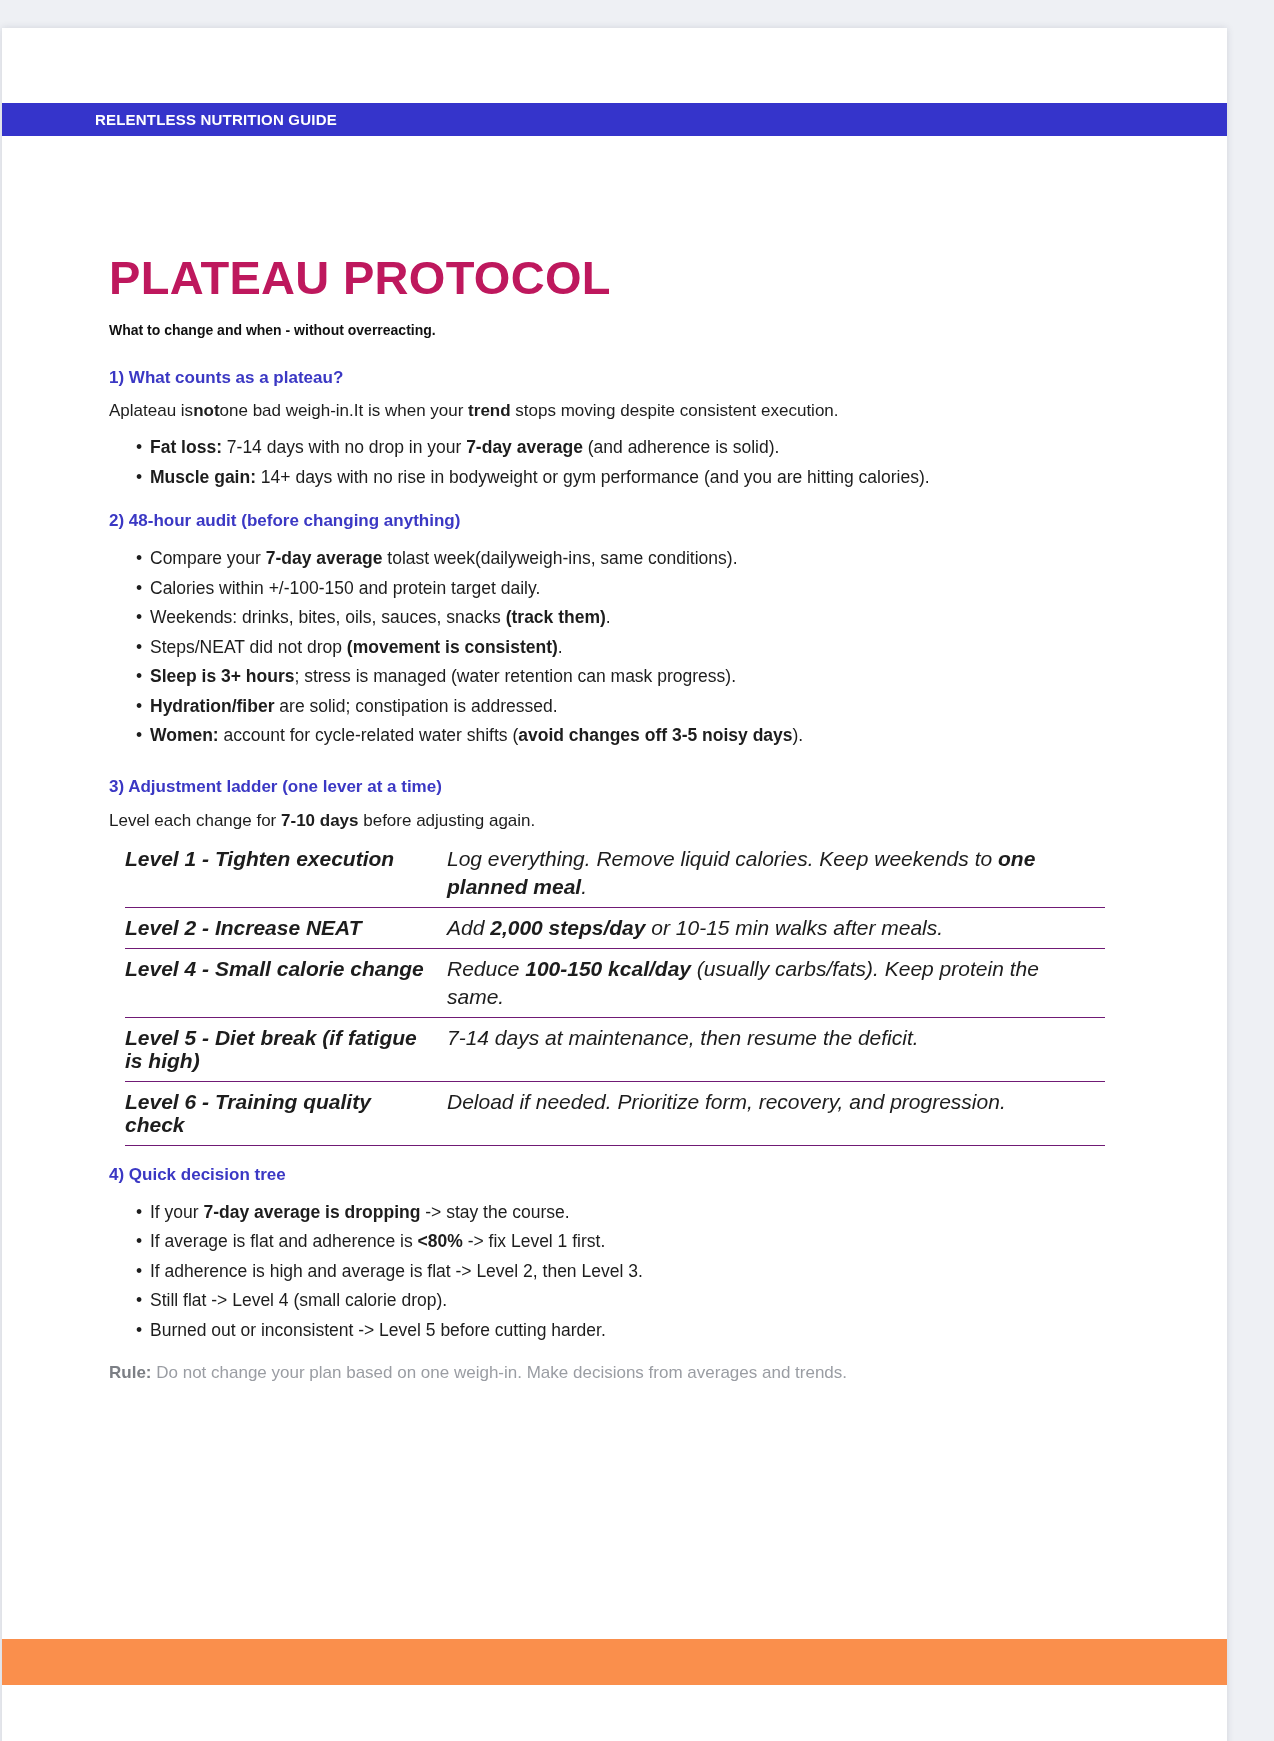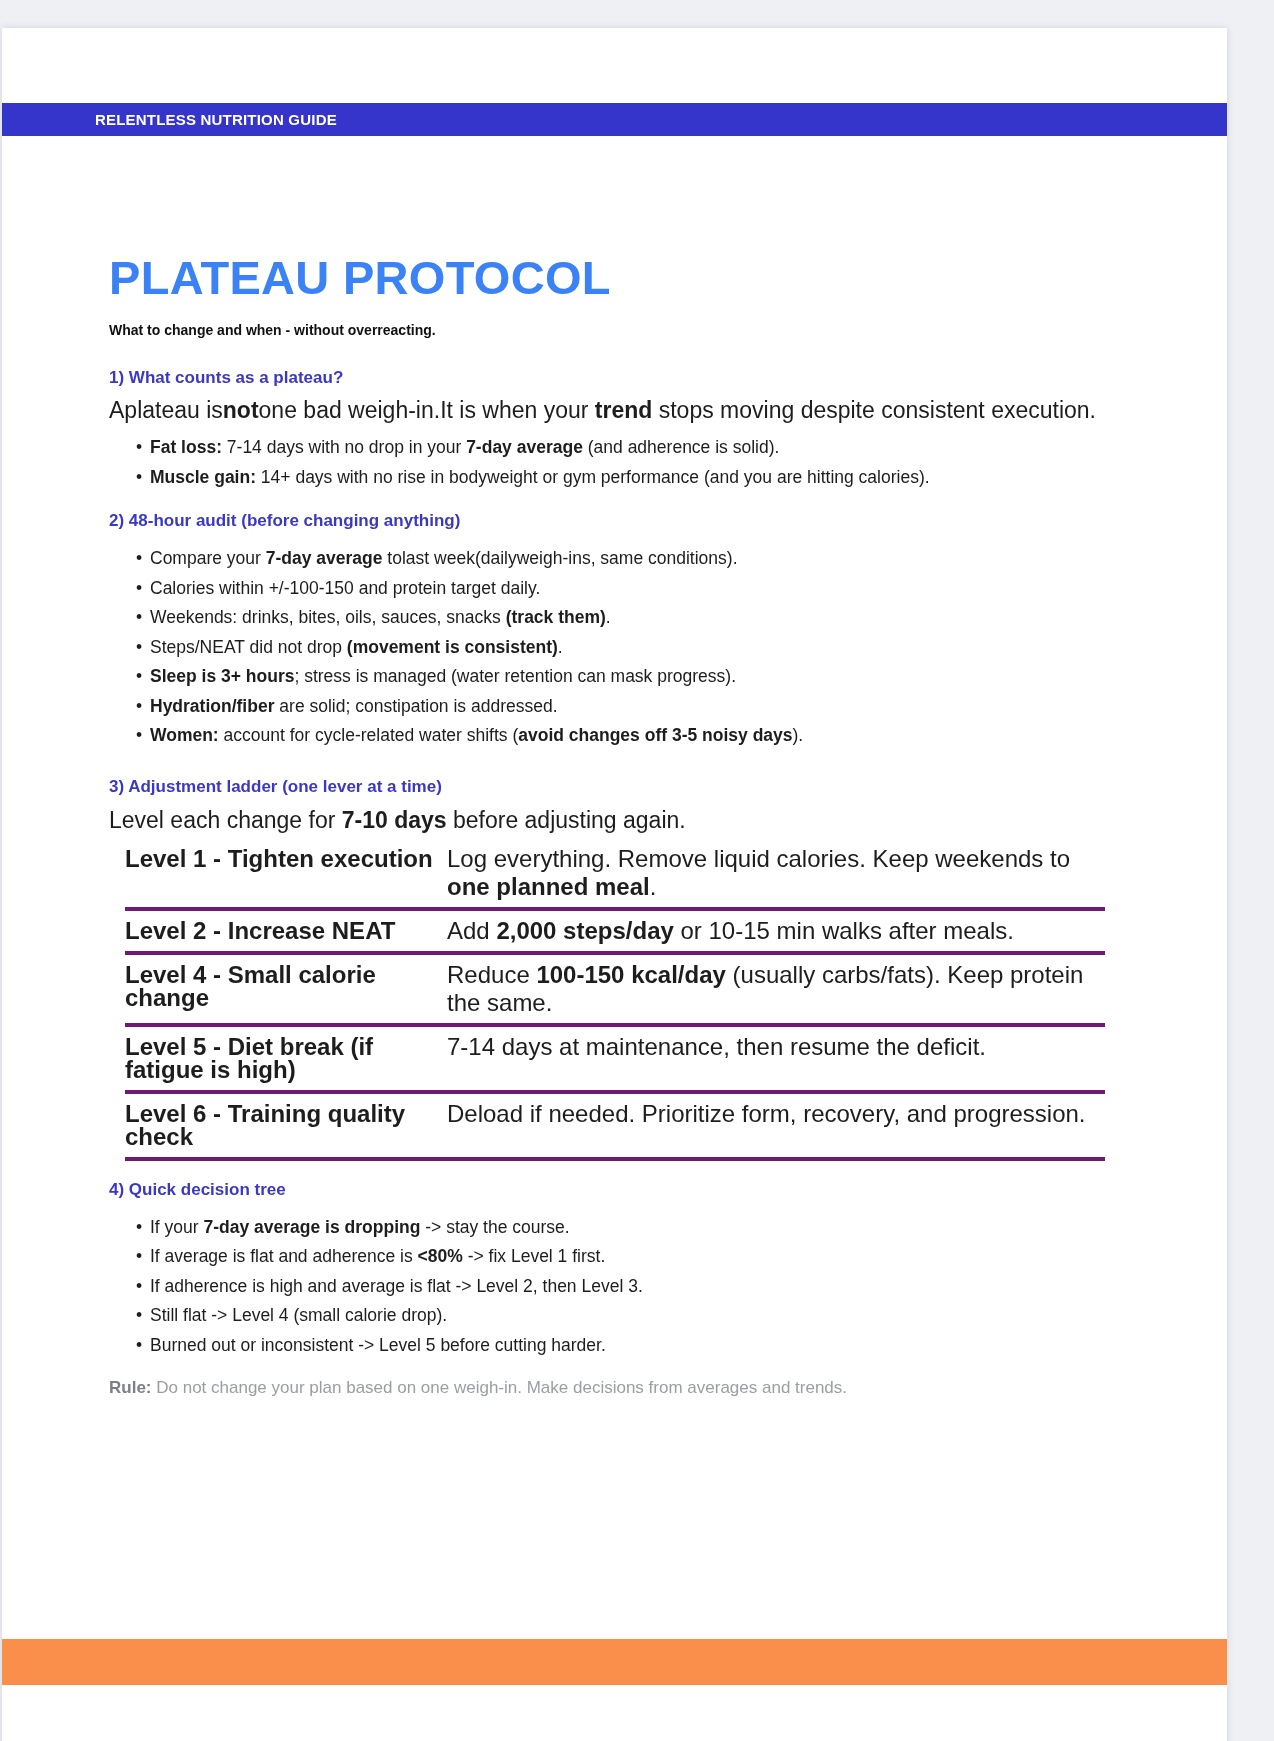--- a/index.html
+++ b/index.html
@@ -24,56 +24,57 @@
     background: #3534cb;
   }
   .banner-text {
     display: block; padding-left: 93px;
     line-height: 33px; color: #ffffff;
     font-size: 15px; font-weight: bold; letter-spacing: 0.2px;
   }
   .content { padding: 0 90px 0 107px; }
   h1.doc-title {
     margin: 118px 0 0; font-size: 47px; line-height: 47px;
-    font-weight: bold; color: #3b82f6; letter-spacing: 0.3px;
+    font-weight: bold; color: #be185d; letter-spacing: 0.3px;
   }
   .doc-subtitle {
     margin-top: 19px; font-size: 14px; line-height: 21px;
     font-weight: bold; color: #101010;
   }
   h2.sec-heading {
     margin: 24px 0 0; font-size: 17px; line-height: 25px;
     font-weight: bold; color: #3b38c4;
   }
   h2.sec-heading.mt-lg { margin-top: 23px; }
   h2.sec-heading.mt-sm { margin-top: 16px; }
   p.lead {
-    margin: 9px 0 0; font-size: 23px; line-height: 23px;
+    margin: 9px 0 0; font-size: 17px; line-height: 23px;
   }
   p.lead.tight { margin-top: 10px; }
   ul.bullets {
     margin: 11px 0 0; padding: 0 0 0 41px; list-style: none;
   }
   ul.bullets li {
     position: relative; font-size: 17.5px; line-height: 29.5px;
   }
   ul.bullets li::before {
     content: "\2022";
     position: absolute; left: -14px; top: 0;
     color: #1d1d1d;
   }
   table.ladder {
     margin: 7px 0 0 16px; border-collapse: collapse;
     width: 980px; table-layout: fixed;
   }
   table.ladder td {
-    border-bottom: 4px solid #701a75;
+    border-bottom: 1px solid #701a75;
     vertical-align: top;
-    font-size: 24px;
+    font-size: 21px;
     padding: 6px 0;
+    font-style: italic;
   }
   table.ladder td.cell-label {
     width: 308px; font-weight: bold; line-height: 23.5px;
     padding-top: 8px; padding-bottom: 8px; padding-right: 14px;
   }
   table.ladder td.cell-desc { line-height: 28px; padding-right: 12px; }
   p.rule-note {
     margin: 17px 0 0; font-size: 17px; line-height: 21px;
     color: #9a9da3;
   }

